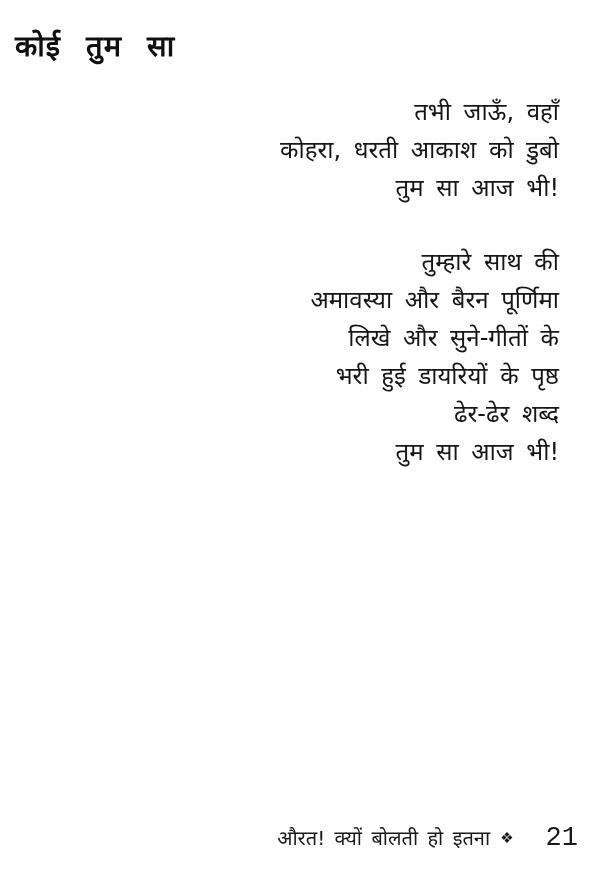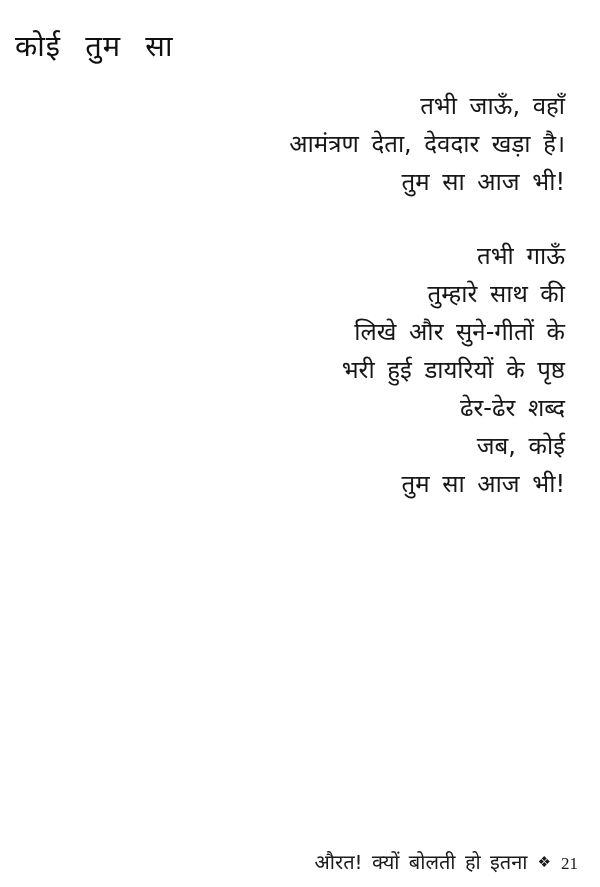--- a/index.html
+++ b/index.html
@@ -13,79 +13,79 @@
     position: relative;
     overflow: hidden;
     font-family: "DejaVu Sans", sans-serif;
     color: #141414;
   }
   .page-title {
     position: absolute;
     top: 6px;
     left: 15px;
     font-size: 29px;
-    font-weight: 400;
+    font-weight: 700;
     letter-spacing: 1px;
     word-spacing: 14px;
     color: #101010;
   }
   .poem {
     position: absolute;
     top: 80px;
     right: 28px;
     left: 40px;
     text-align: right;
     font-size: 24px;
     line-height: 38px;
     word-spacing: 5px;
     color: #161616;
   }
-  .stanza { margin: 7px; padding: 0; }
+  .stanza { margin: 13px; padding: 0; }
   .stanza + .stanza { margin-top: 36px; }
   .poem-line { white-space: nowrap; }
   .page-footer {
     position: absolute;
-    top: 848px;
+    top: 823px;
     right: 22px;
     text-align: right;
     font-size: 20px;
     word-spacing: 3px;
     color: #1a1a1a;
     display: flex;
     align-items: baseline;
     gap: 10px;
   }
   .footer-sep {
     font-size: 15px;
     position: relative;
     top: -2px;
   }
   .footer-page-number {
-    font-family: Liberation Serif, serif;
-    font-size: 17px;
+    font-family: Liberation Mono, monospace;
+    font-size: 27px;
+    margin-left: 22px;
   }
 </style>
 </head>
 <body>
 
 <h1 class="page-title">कोई तुम सा</h1>
 
 <div class="poem">
   <div class="stanza">
     <div class="poem-line">तभी जाऊँ, वहाँ</div>
-    <div class="poem-line">आमंत्रण देता, देवदार खड़ा है।</div>
+    <div class="poem-line">कोहरा, धरती आकाश को डुबो</div>
     <div class="poem-line">तुम सा आज भी!</div>
   </div>
   <div class="stanza">
-    <div class="poem-line">तभी गाऊँ</div>
     <div class="poem-line">तुम्हारे साथ की</div>
+    <div class="poem-line">अमावस्या और बैरन पूर्णिमा</div>
     <div class="poem-line">लिखे और सुने-गीतों के</div>
     <div class="poem-line">भरी हुई डायरियों के पृष्ठ</div>
     <div class="poem-line">ढेर-ढेर शब्द</div>
-    <div class="poem-line">जब, कोई</div>
     <div class="poem-line">तुम सा आज भी!</div>
   </div>
 </div>
 
 <div class="page-footer">
   <span class="footer-title">औरत! क्यों बोलती हो इतना</span>
   <span class="footer-sep">❖</span>
   <span class="footer-page-number">21</span>
 </div>
 

